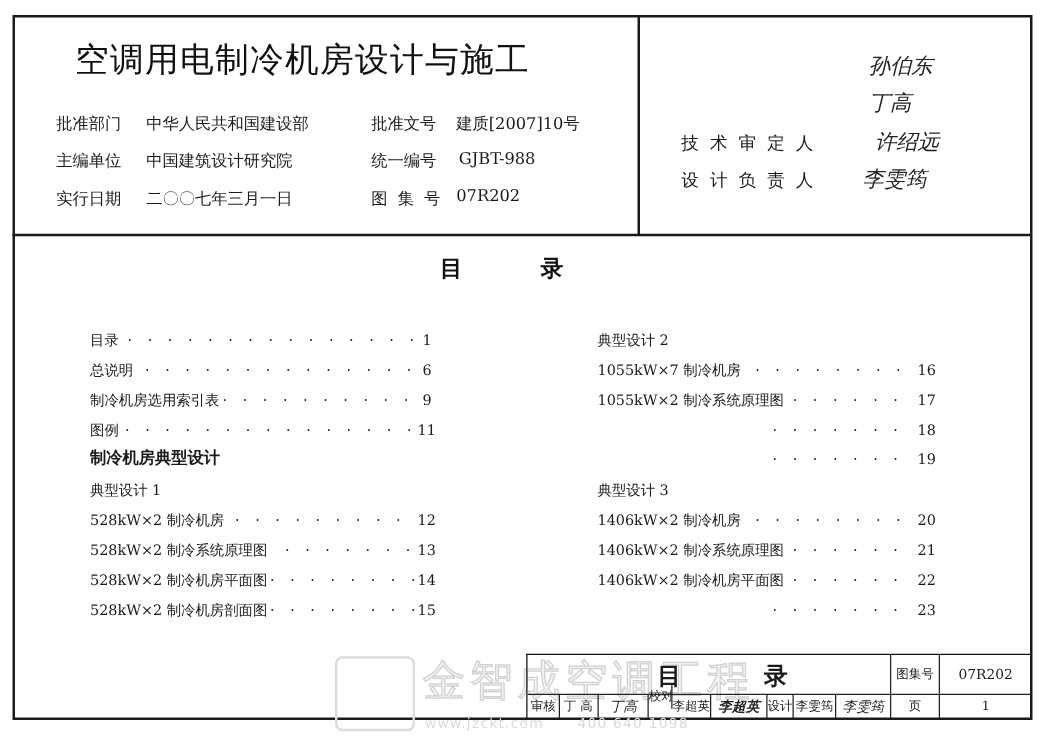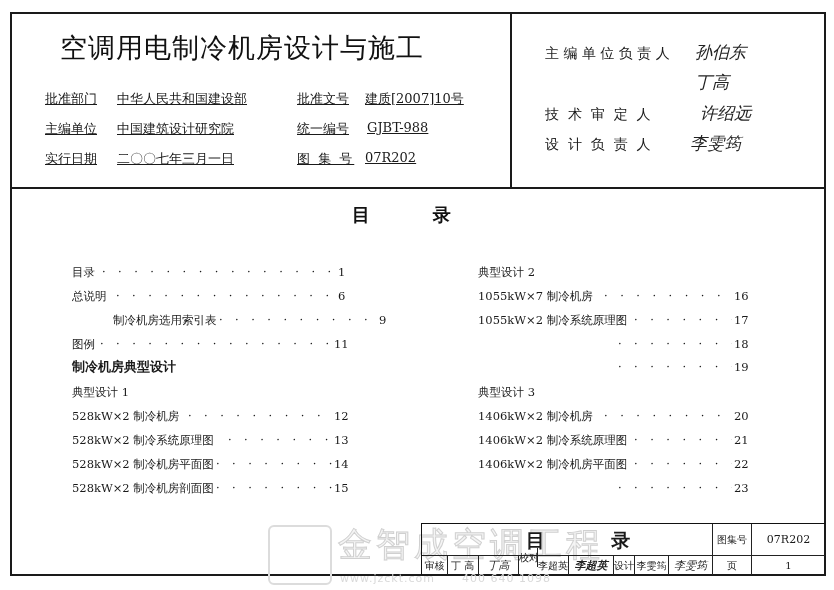--- a/index.html
+++ b/index.html
@@ -4,21 +4,21 @@
 <style>
   html, body { margin:0; padding:0; }
   body { width:834px; height:590px; background:#ffffff; position:relative; overflow:hidden;
          font-family:"DejaVu Serif","Liberation Serif",serif; color:#1a1a1a; }
   .abs { position:absolute; }
   .frame { left:10px; top:12px; width:812px; height:560px; border:2px solid #1a1a1a; box-sizing:content-box; }
   .hline { height:2px; background:#1a1a1a; }
   .vline { width:2px; background:#1a1a1a; }
   .main-title { left:60px; top:30px; font-family:Liberation Serif, serif; font-size:27px; letter-spacing:1px; color:#111; }
   .meta-row { left:45px; font-size:13px; white-space:nowrap; }
-  .meta-row span { position:absolute; white-space:nowrap;text-decoration:underline; }
+  .meta-row span { position:absolute; white-space:nowrap; }
   .resp-row { left:545px; font-size:14px; white-space:nowrap; }
   .sig { font-family:"DejaVu Serif",serif; font-style:italic; font-size:17px; color:#222; }
   .toc-heading { top:203px; font-family:"DejaVu Sans",sans-serif; font-size:18px; font-weight:bold; color:#111; }
   .toc-item { font-size:11.5px; white-space:nowrap; height:16px; line-height:16px; }
   .toc-item .dots { position:absolute; top:0; overflow:hidden; letter-spacing:4.4px; }
   .toc-item .pg { position:absolute; top:0; }
   .toc-bold { font-family:"DejaVu Sans",sans-serif; font-weight:bold; font-size:13px; }
   .tb { left:421px; top:523px; width:403px; height:51px; border-top:1.5px solid #111; border-left:1.5px solid #111; }
   .tb-cell { position:absolute; box-sizing:border-box; border-right:1px solid #222; font-size:10px; text-align:center; line-height:19px; white-space:nowrap; overflow:hidden; }
   .watermark { color:#d9d9d9; }
@@ -45,21 +45,20 @@
   <span style="left:322px">GJBT-988</span>
 </div>
 <div class="abs meta-row" style="top:150px;">
   <span style="left:0">实行日期</span>
   <span style="left:72px">二〇〇七年三月一日</span>
   <span style="left:252px;letter-spacing:2px">图 集 号</span>
   <span style="left:320px">07R202</span>
 </div>
 
 <div class="abs resp-row" style="top:45px;">
-  <span>主 编 单 位 负 责 人</span>
   <span class="sig" style="position:absolute;left:150px;top:-4px">孙伯东</span>
 </div>
 <div class="abs resp-row" style="top:75px;">
   <span class="sig" style="position:absolute;left:150px;top:-4px">丁高</span>
 </div>
 <div class="abs resp-row" style="top:106px;">
   <span style="white-space:pre">技  术  审  定  人</span>
   <span class="sig" style="position:absolute;left:155px;top:-4px">许绍远</span>
 </div>
 <div class="abs resp-row" style="top:136px;">
@@ -72,21 +71,21 @@
 <div class="abs toc-item" style="left:72px;top:264px;width:280px;">
   <span>目录</span>
   <span class="dots" style="left:30px;width:234px">· · · · · · · · · · · · · · · · · · · · · · · ·</span>
   <span class="pg" style="left:266px">1</span>
 </div>
 <div class="abs toc-item" style="left:72px;top:288px;width:280px;">
   <span>总说明</span>
   <span class="dots" style="left:44px;width:220px">· · · · · · · · · · · · · · · · · · · · · · · ·</span>
   <span class="pg" style="left:266px">6</span>
 </div>
-<div class="abs toc-item" style="left:72px;top:312px;width:280px;margin-left:41px;">
+<div class="abs toc-item" style="left:72px;top:312px;width:280px;">
   <span>制冷机房选用索引表</span>
   <span class="dots" style="left:106px;width:158px">· · · · · · · · · · · · · · · · · · · · · · · ·</span>
   <span class="pg" style="left:266px">9</span>
 </div>
 <div class="abs toc-item" style="left:72px;top:336px;width:280px;">
   <span>图例</span>
   <span class="dots" style="left:28px;width:232px">· · · · · · · · · · · · · · · · · · · · · · · ·</span>
   <span class="pg" style="left:262px">11</span>
 </div>
 <div class="abs toc-item toc-bold" style="left:72px;top:359px;">制冷机房典型设计</div>

